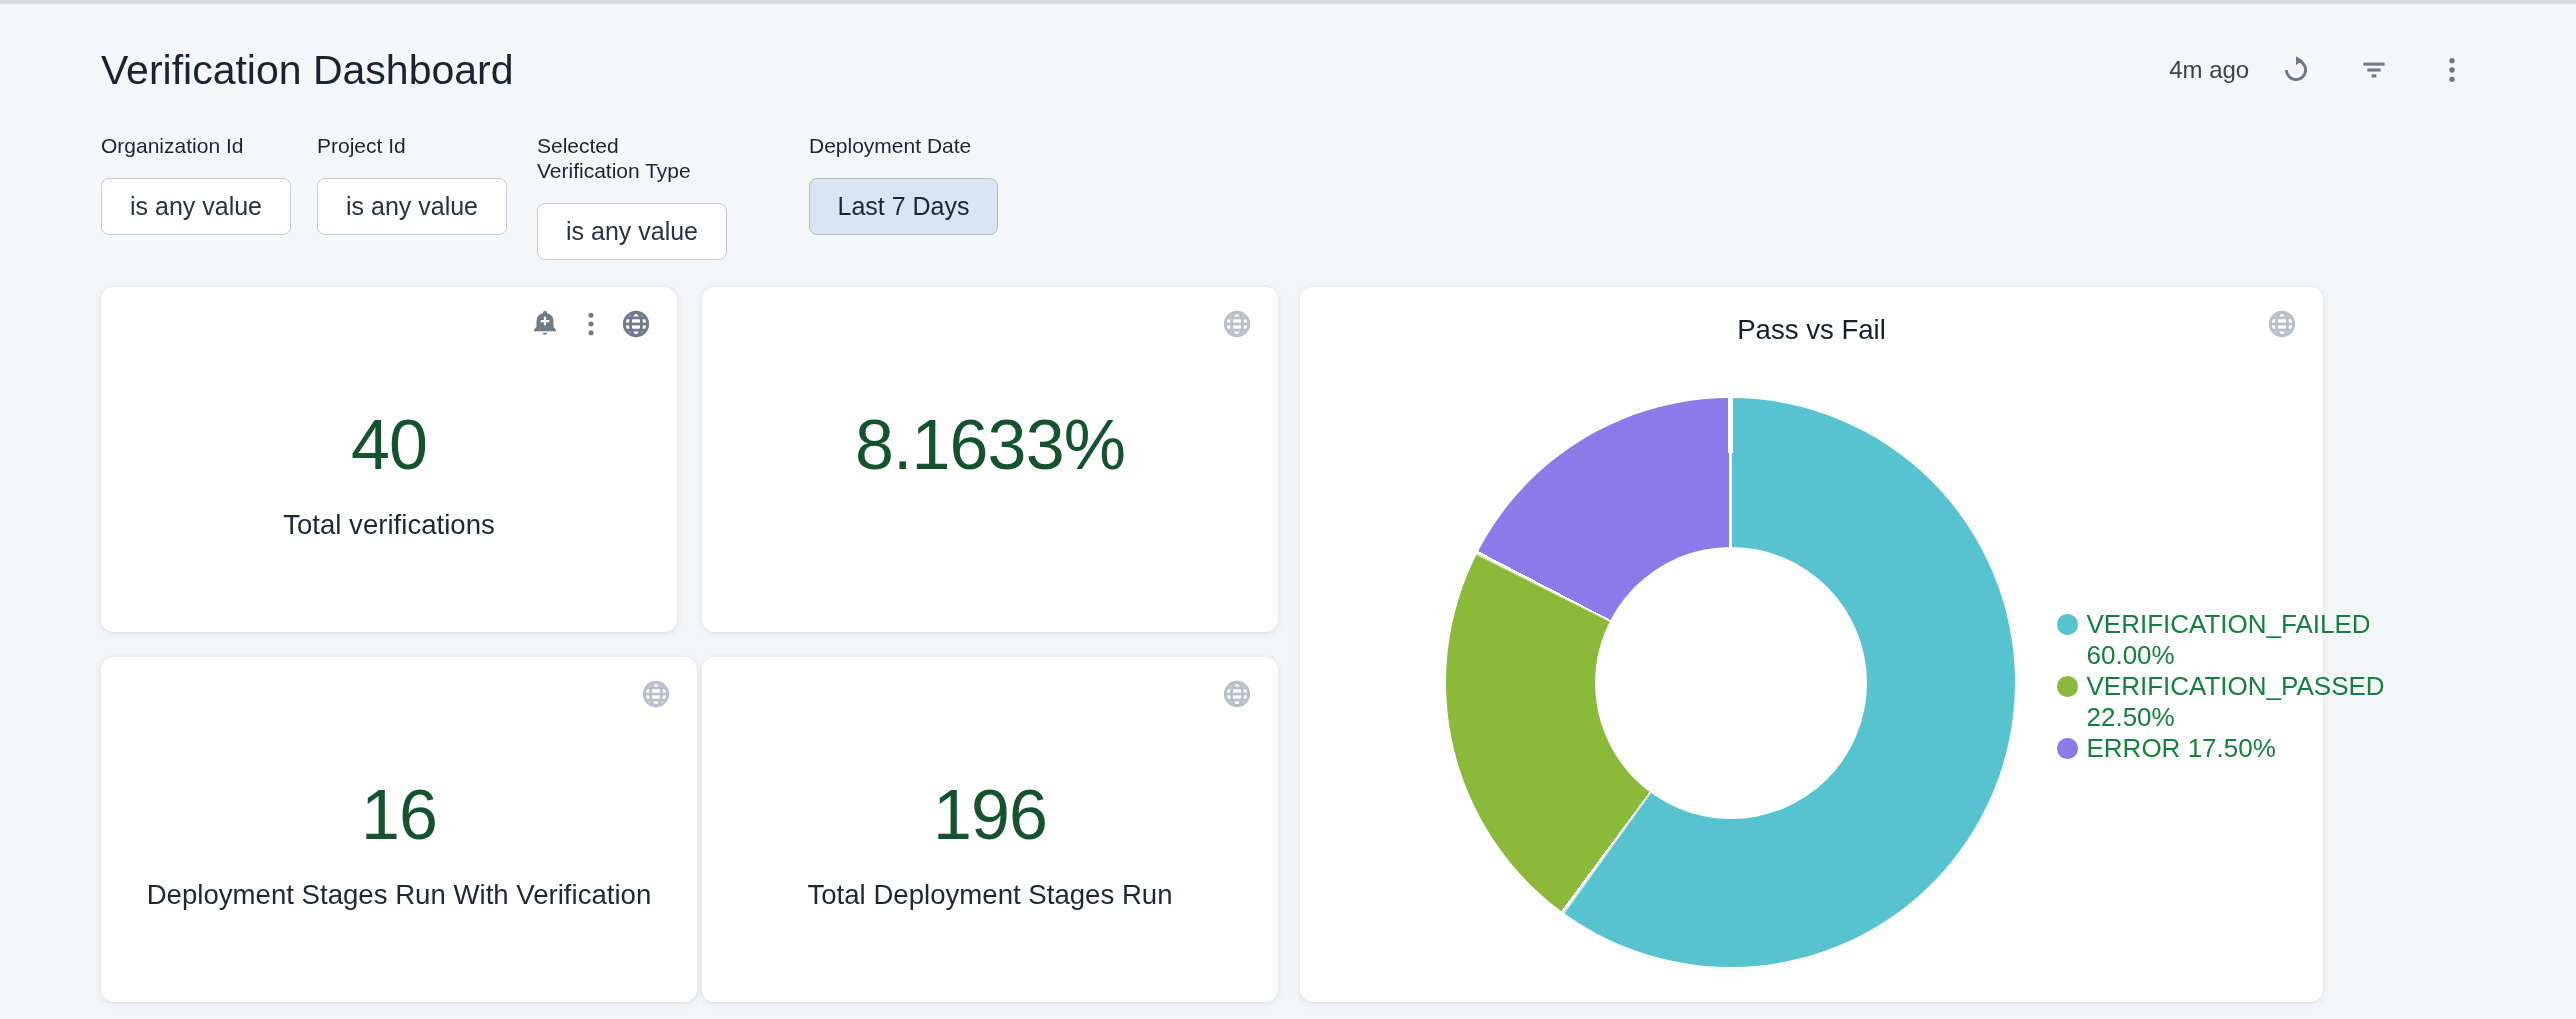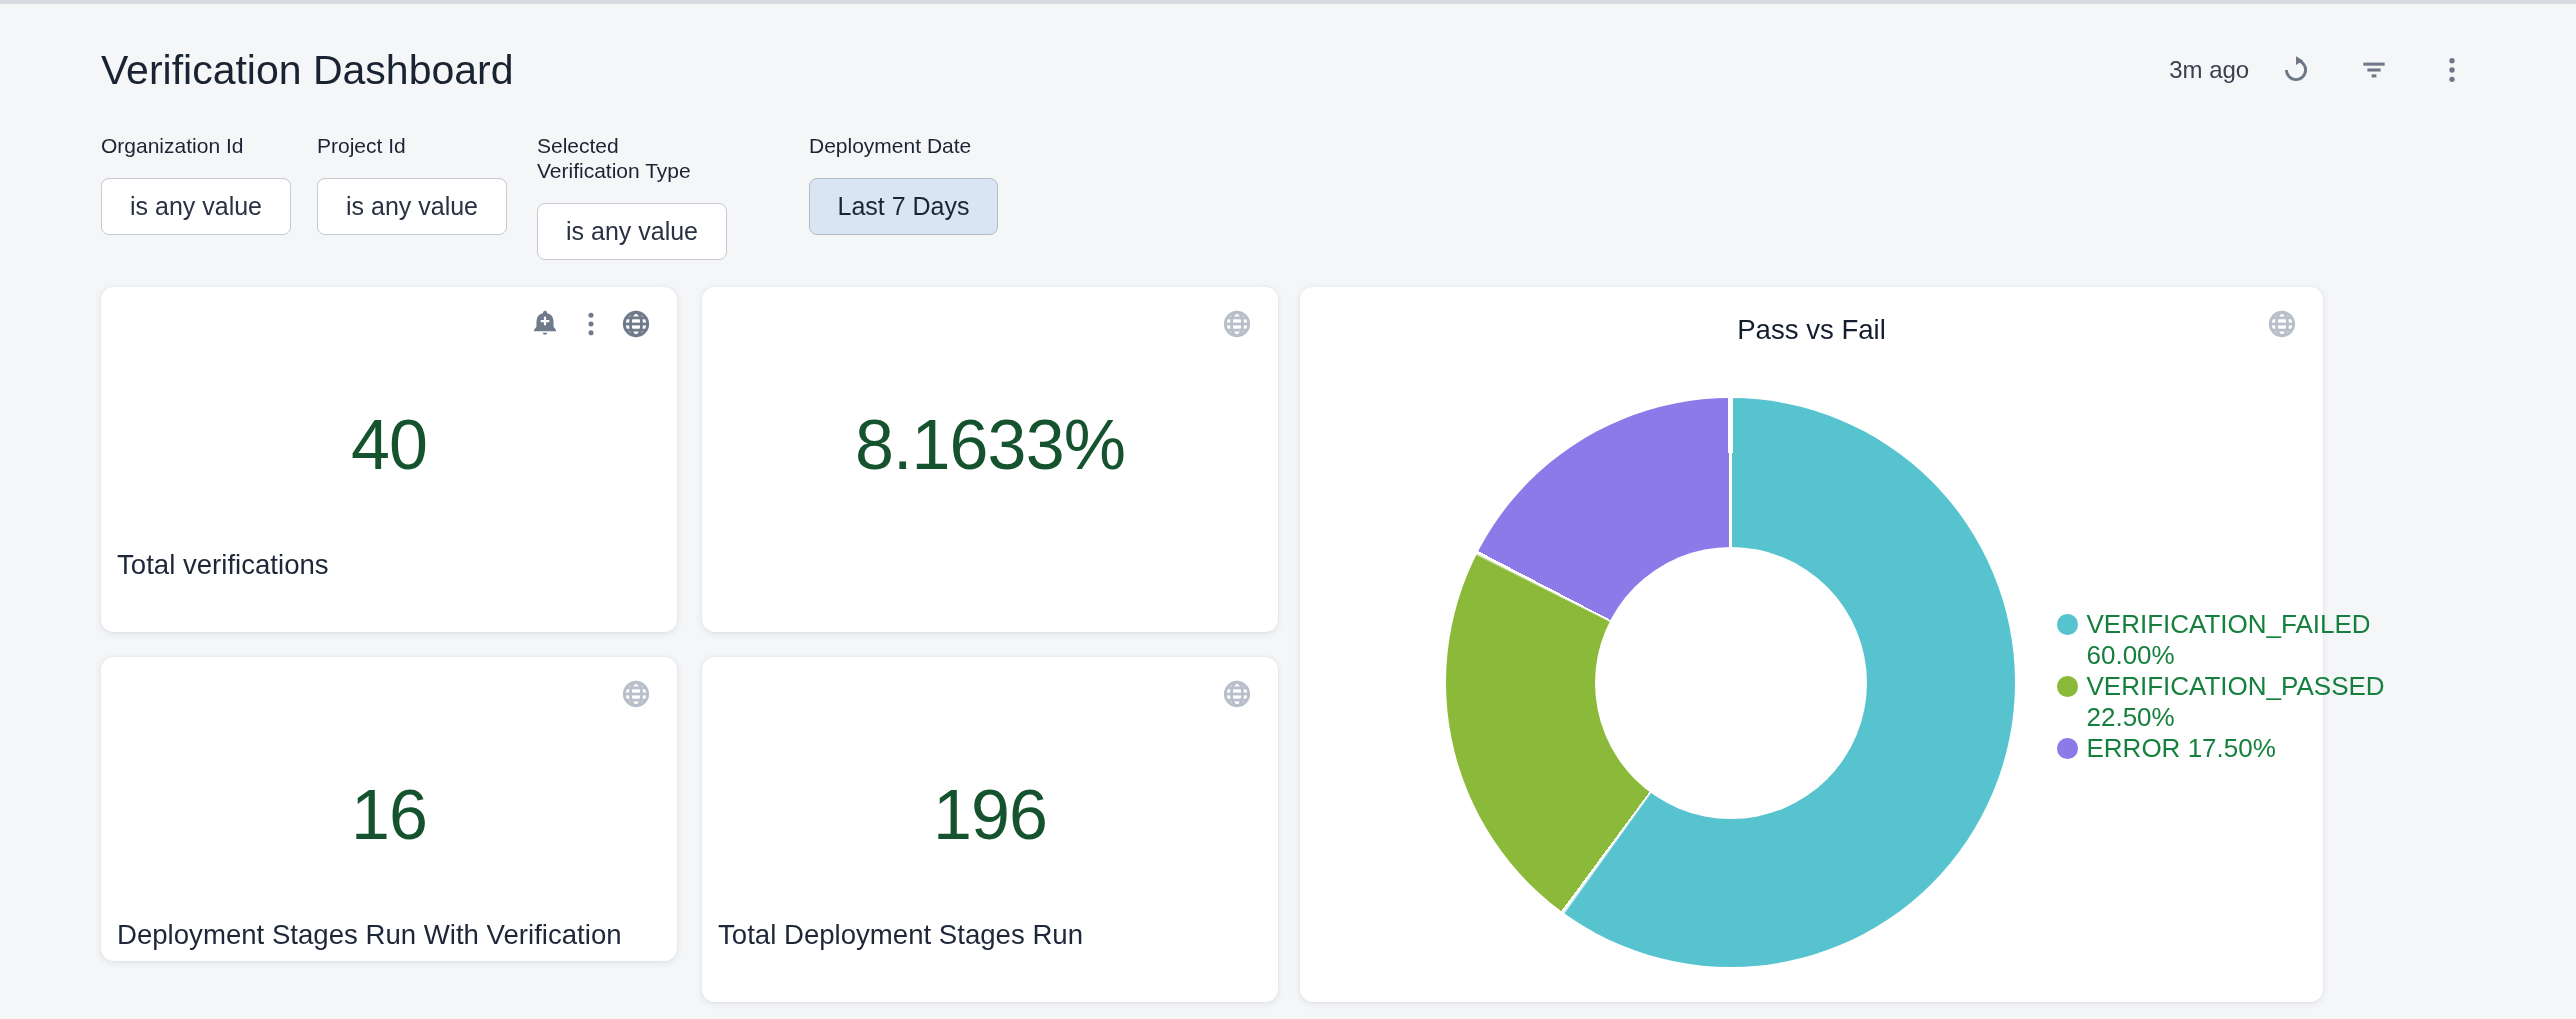--- a/index.html
+++ b/index.html
@@ -48,42 +48,42 @@
     background: #d9e5f3; border-color: #b6bcc6; font-weight: 500; color: #1b2433;
   }
 
   
   .card {
     position: absolute; background: #ffffff; border-radius: 12.5px;
     box-shadow: 0 1.8px 7.1px rgba(45,55,75,0.10), 0 0 1.8px rgba(45,55,75,0.08);
   }
   .stat-card-1 { left: 101px;  top: 287px; width: 576px; height: 345px; }
   .stat-card-2 { left: 702px;  top: 287px; width: 576px; height: 345px; }
-  .stat-card-3 { left: 101px;  top: 657px; width: 576px; height: 304px; }
+  .stat-card-3 { left: 101px;  top: 657px; width: 576px; height: 345px; padding-left: 20px; }
   .stat-card-4 { left: 702px;  top: 657px; width: 576px; height: 345px; }
   .chart-card  { left: 1300px; top: 287px; width: 1023px; height: 715px; }
 
   .tile-icons {
     position: absolute; top: 308px; right: 25px;
     display: flex; align-items: center; gap: 13.3px;
   }
   .tile-icons { top: 20.5px; }
   .tile-icon { width: 32px; height: 32px; color: #6f7a8b; background: none; border: none; padding: 0; cursor: pointer; }
   .tile-icon svg { width: 32px; height: 32px; }
   .tile-icon.light { color: #b9bfca; }
 
   .stat-number {
     position: absolute; top: 117px; left: 0; width: 100%;
     text-align: center; font-size: 70px; line-height: 82px;
     letter-spacing: -0.9px; color: #14532d;
   }
   .stat-caption {
     position: absolute; top: 221px; left: 0; width: 100%;
-    font-size: 27.6px; line-height: 33px; color: #1e2738;
-    white-space: nowrap; overflow: hidden; box-sizing: border-box; padding: 0 16px; margin-top: 40px;
+    text-align: center; font-size: 27.6px; line-height: 33px; color: #1e2738;
+    white-space: nowrap; overflow: hidden; box-sizing: border-box; padding: 0 16px;
   }
 
   .chart-title {
     position: absolute; top: 313px; left: 0; width: 100%;
     text-align: center; font-size: 27.6px; line-height: 33px; color: #151e30;
   }
   .chart-title { top: 26px; }
 
   .donut {
     position: absolute; left: 146px; top: 111px; width: 569px; height: 569px;
@@ -107,21 +107,21 @@
 </head>
 <body>
 
 <div class="page">
 
   <div class="top-strip"></div>
 
   <div class="page-title">Verification Dashboard</div>
 
   <div class="header-actions">
-    <span class="refresh-age">3m ago</span>
+    <span class="refresh-age">4m ago</span>
     <button class="icon-btn">
       <svg viewBox="0 0 24 24" fill="none" stroke="currentColor" stroke-width="2.2">
         <path d="M12 4.8a7.2 7.2 0 1 1-7.2 7.2"></path>
         <polygon points="12,1.6 17.2,4.9 12,8.2" fill="currentColor" stroke="none"></polygon>
       </svg>
     </button>
     <button class="icon-btn">
       <svg viewBox="0 0 24 24" fill="none" stroke="currentColor" stroke-width="2.3">
         <line x1="4" y1="7.6" x2="20" y2="7.6"></line>
         <line x1="7" y1="12" x2="17" y2="12"></line>

